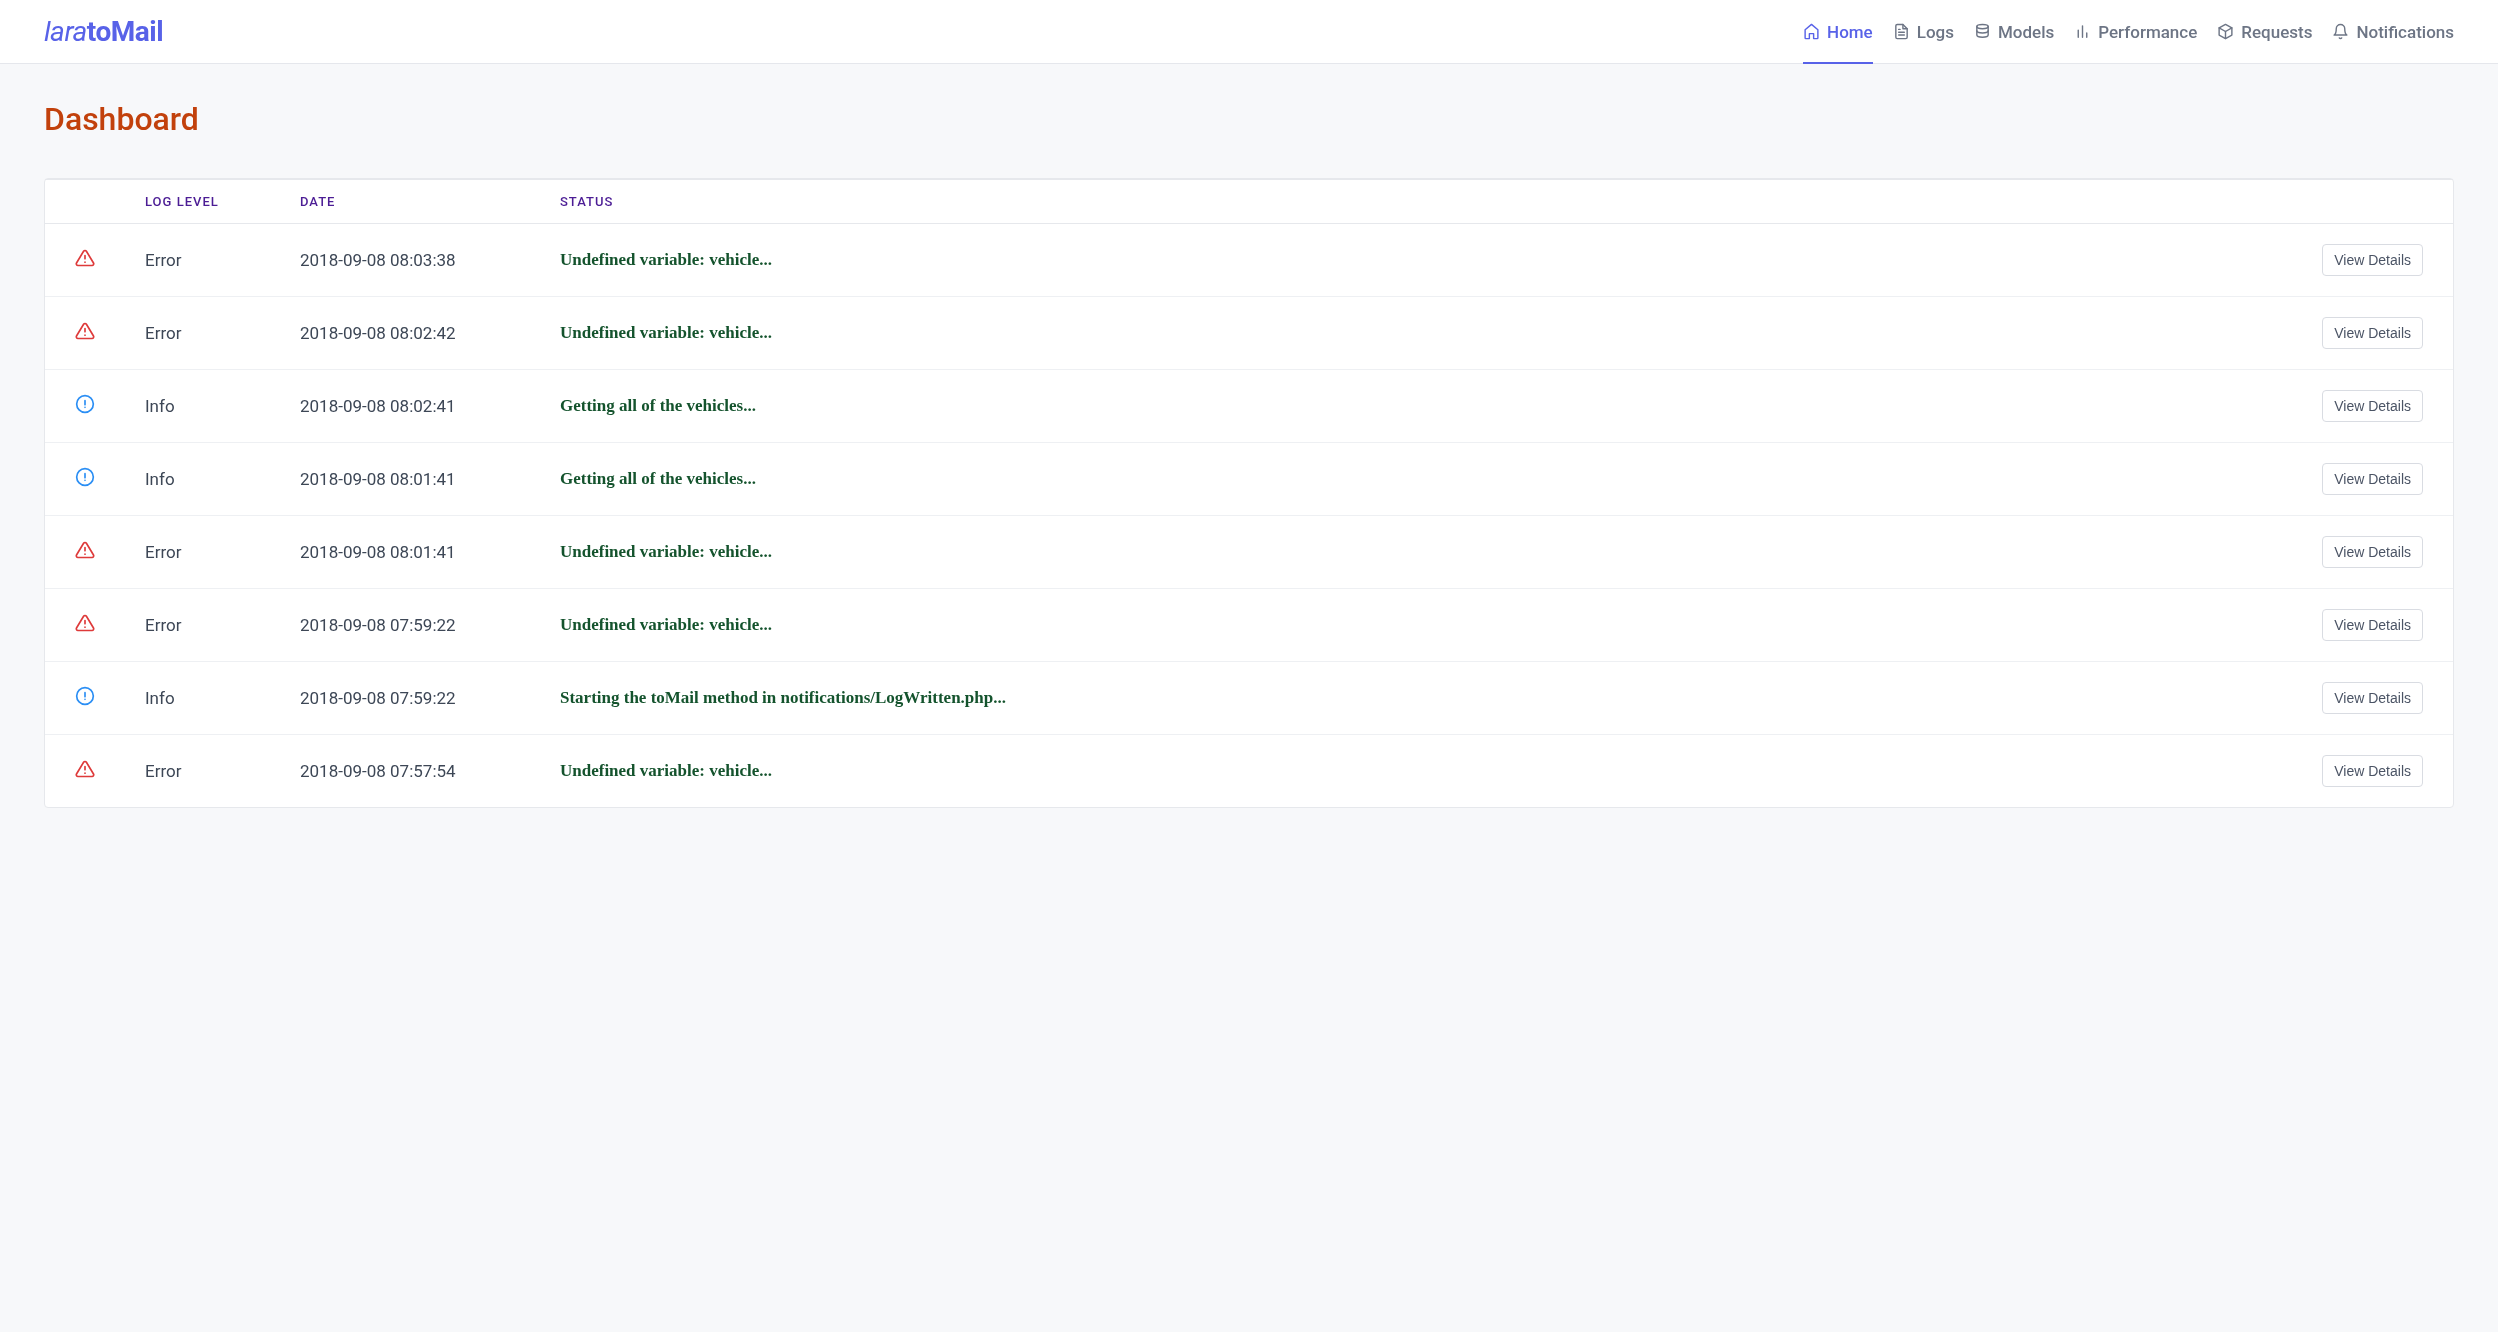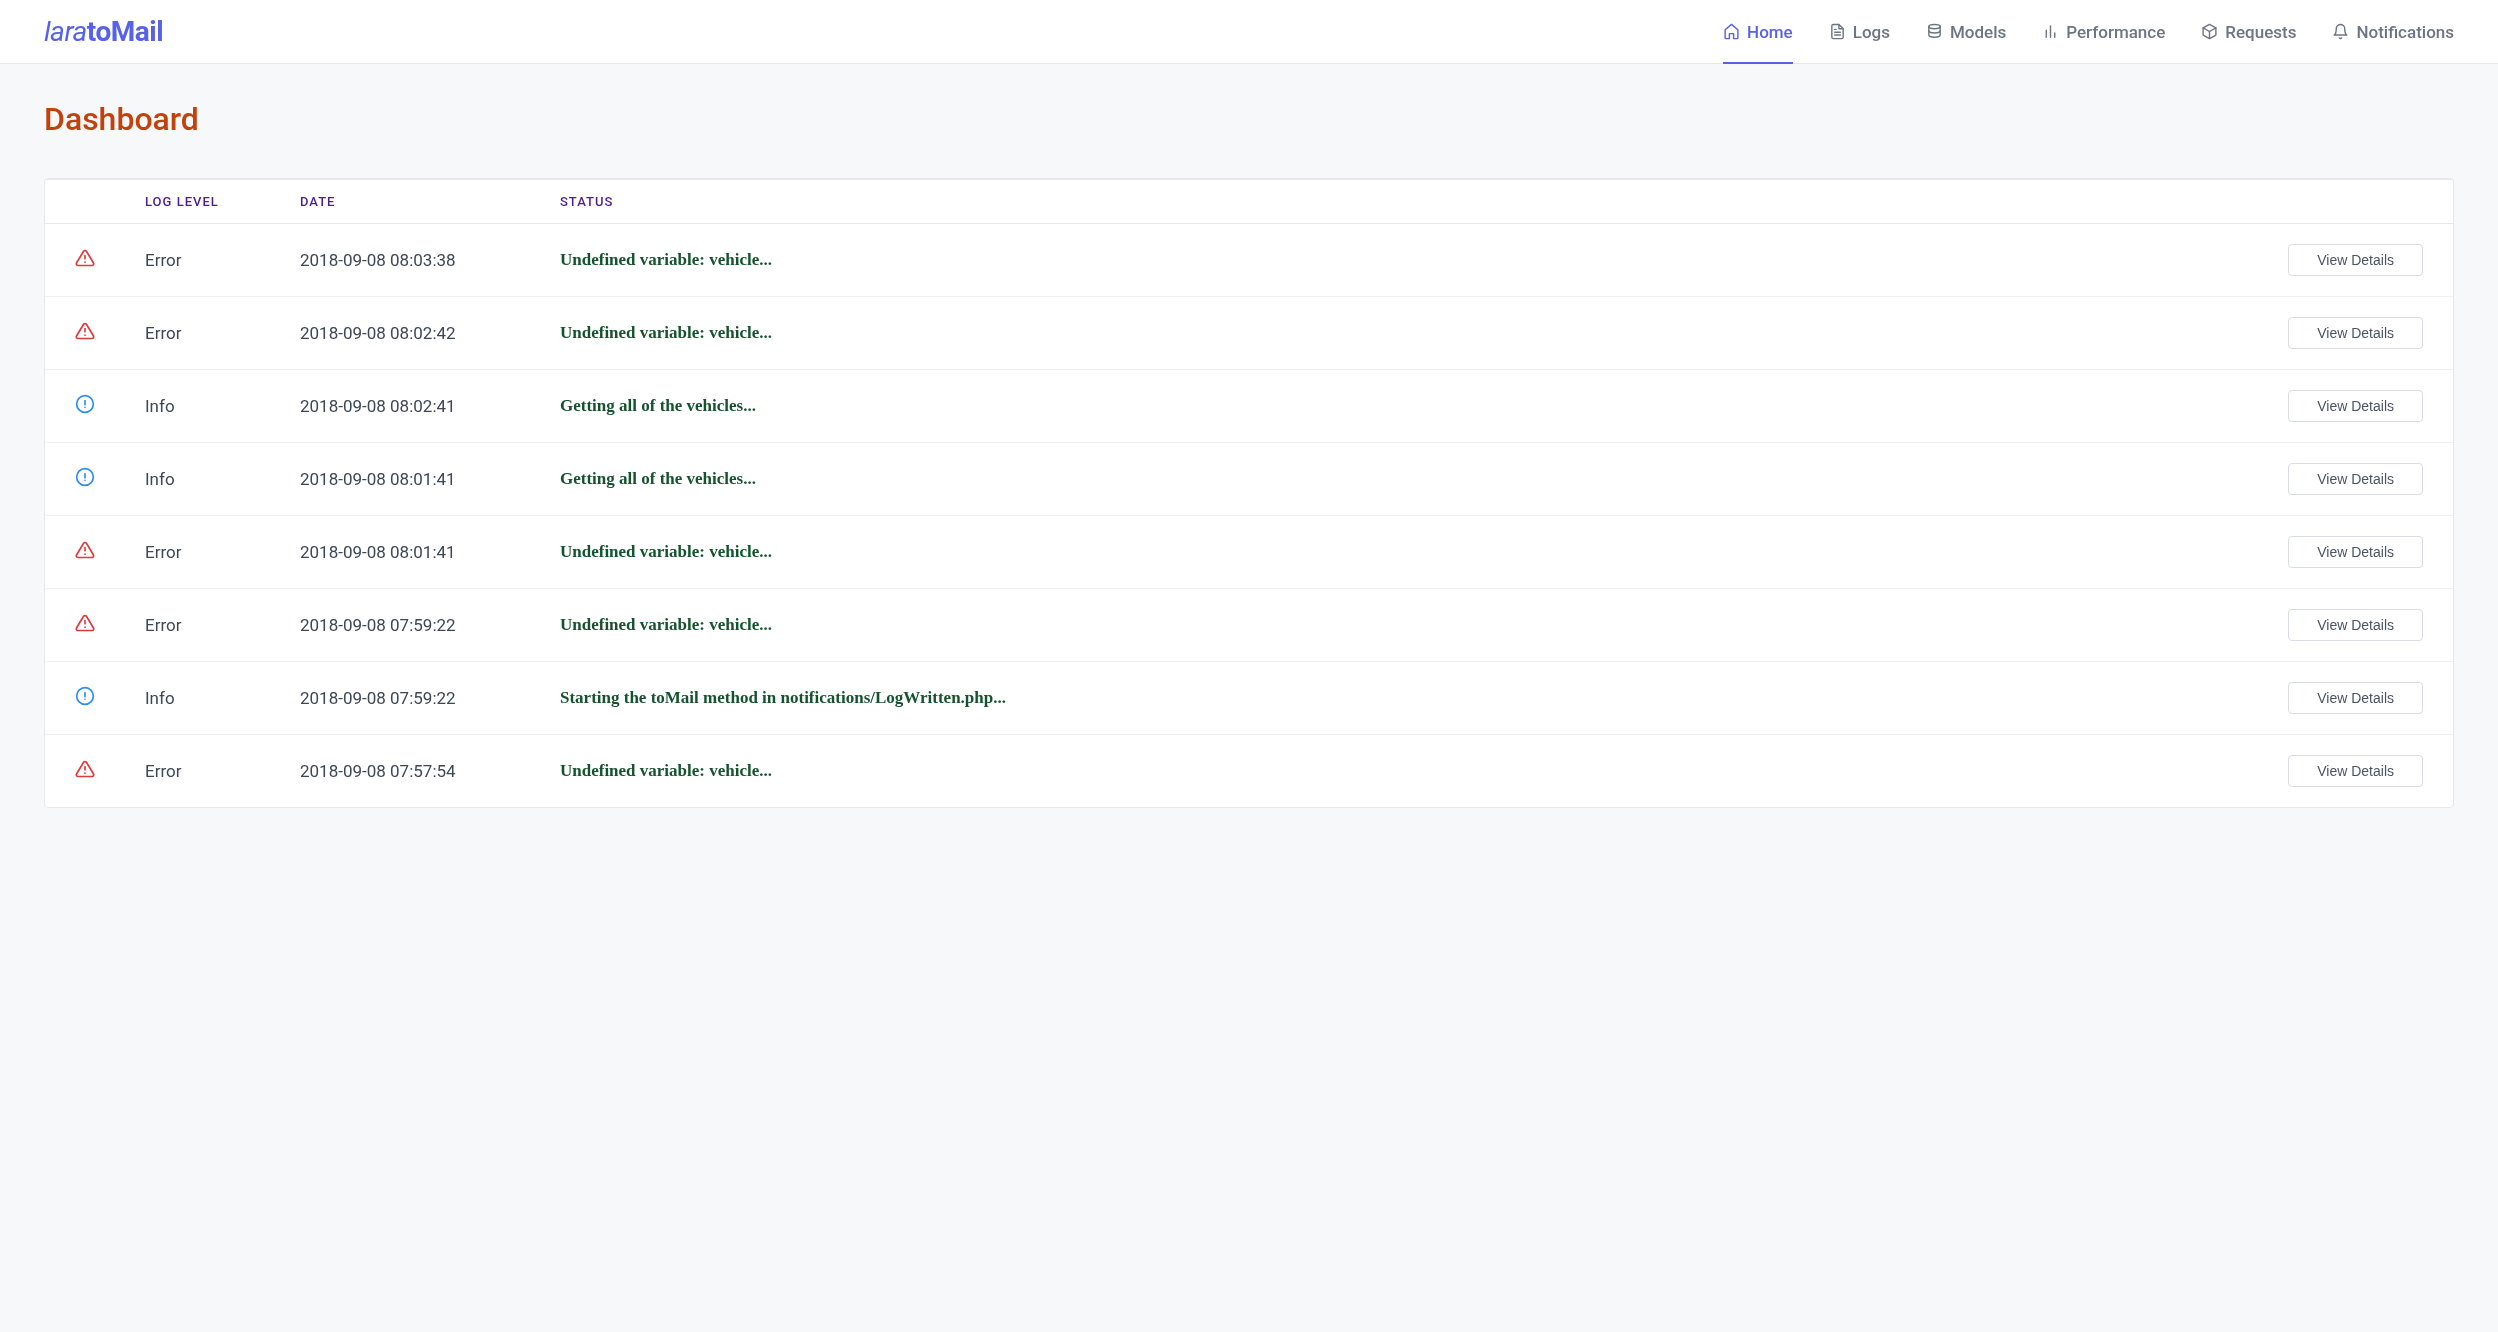--- a/index.html
+++ b/index.html
@@ -27,21 +27,21 @@
       font-style: italic;
       font-weight: 400;
       letter-spacing: -0.5px;
     }
     .logo .bold {
       font-weight: 700;
       font-style: normal;
     }
     .nav {
       display: flex;
-      gap: 36px;
+      gap: 20px;
       height: 100%;
       align-items: center;
     }
     .nav-item {
       display: flex;
       align-items: center;
       gap: 7px;
       color: #6d7585;
       font-size: 17px;
       font-weight: 500;
@@ -141,21 +141,21 @@
     }
     .icon-error { stroke: #de3a3a; }
     .icon-info { stroke: #2a8ef4; }
     .btn-outline {
       display: inline-block;
       border: 1px solid #d9dce2;
       background: #fff;
       color: #4b5465;
       font-size: 14px;
       font-weight: 500;
-      padding: 7px 28px;
+      padding: 7px 11px;
       border-radius: 4px;
       cursor: pointer;
     }
   </style>
 </head>
 <body>
 
 <header class="header">
   <a class="logo">
     <span>lara</span><span class="bold">toMail</span>

